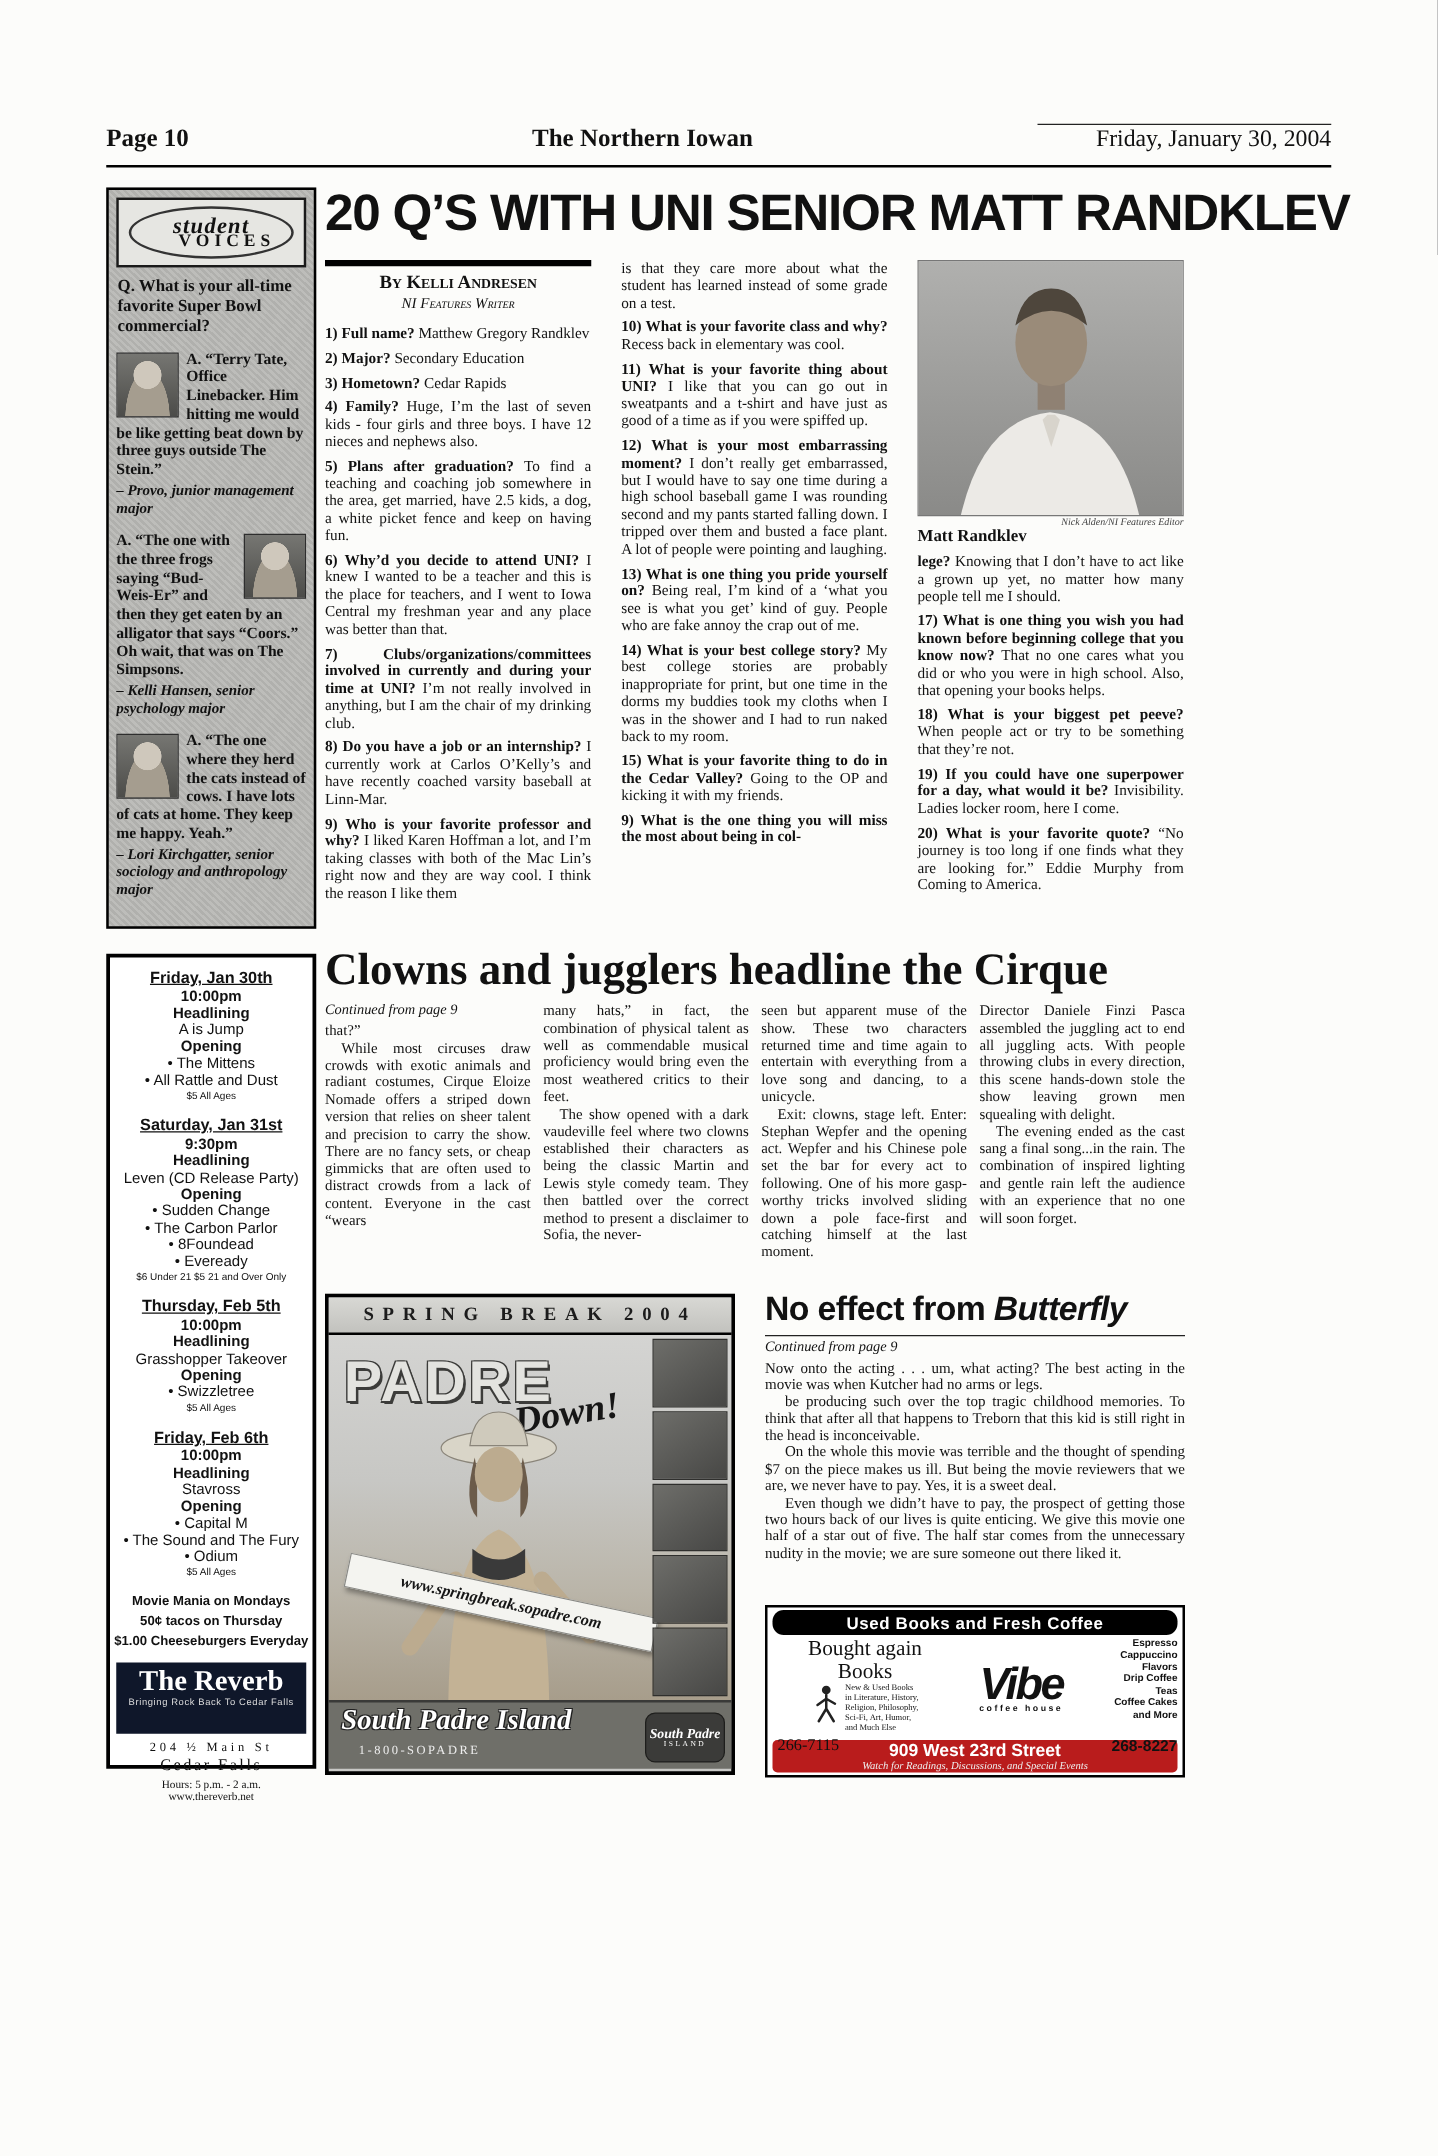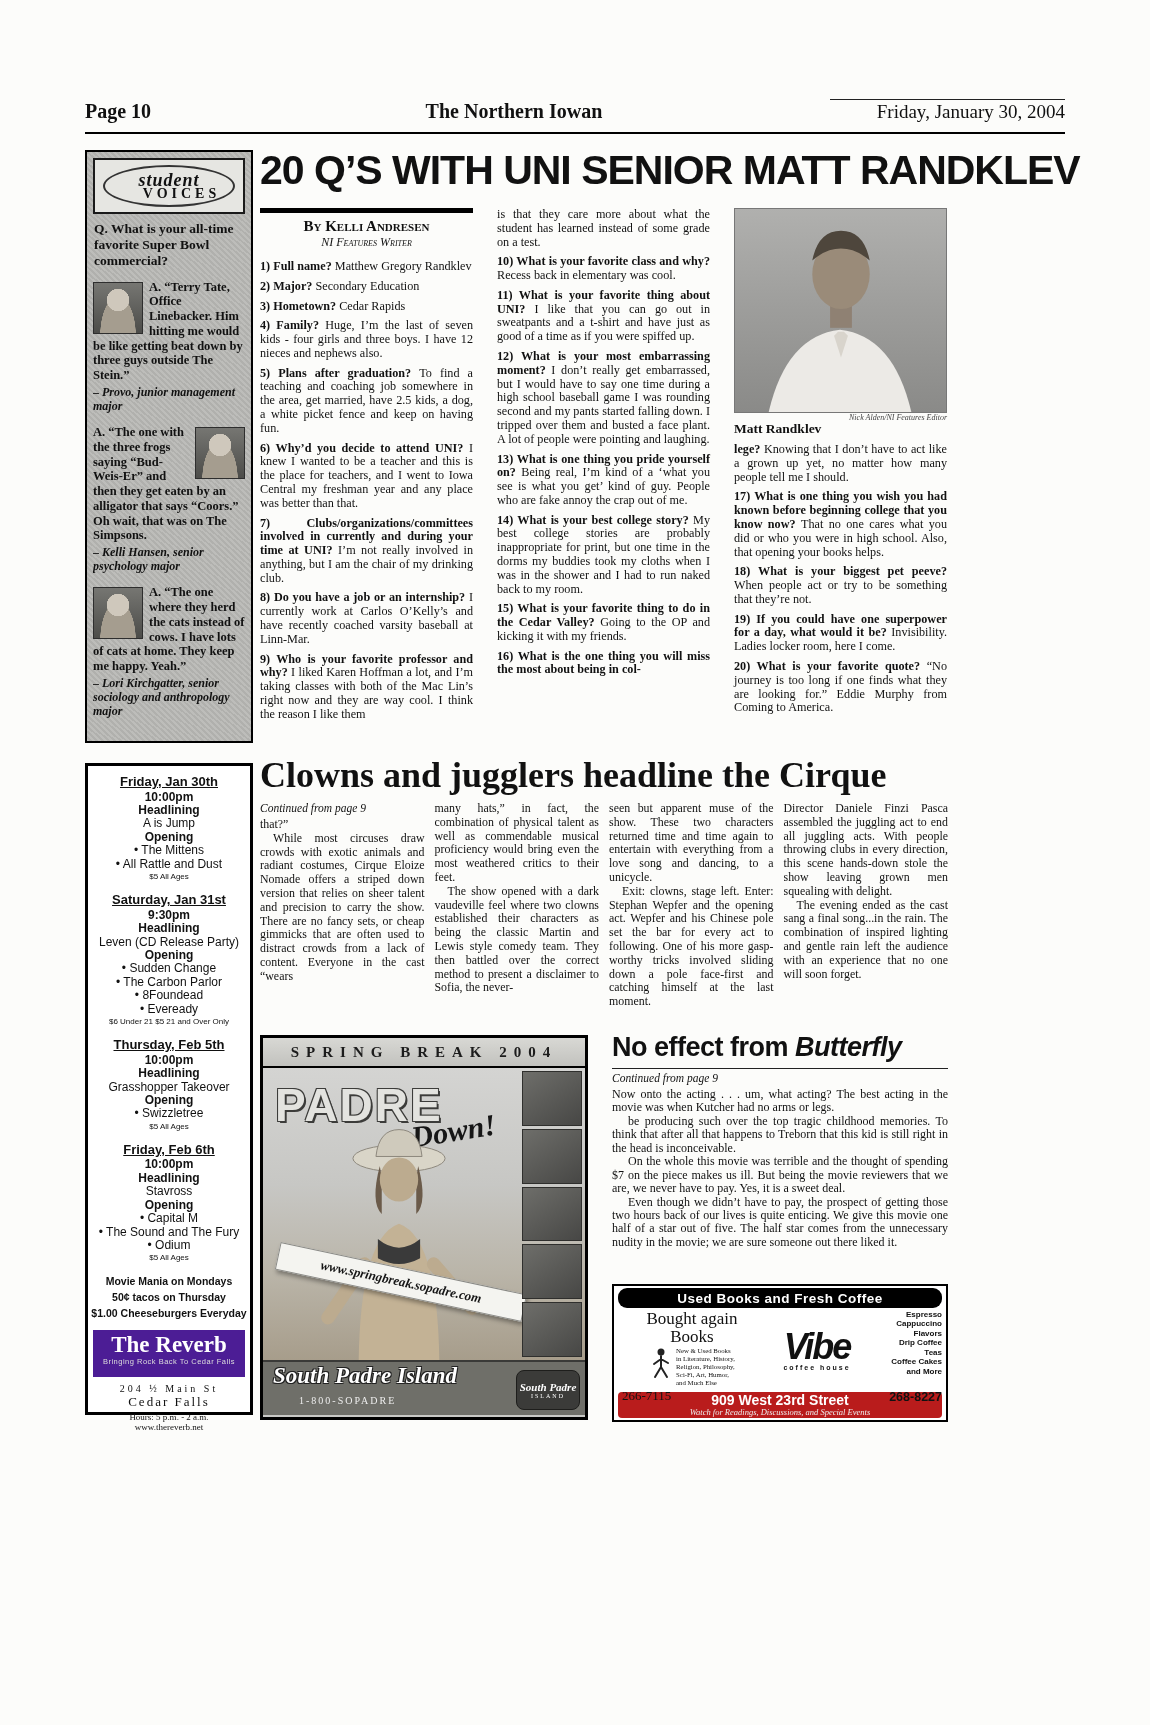--- a/index.html
+++ b/index.html
@@ -47,21 +47,21 @@
   .events-box { position:absolute; left:85px; top:763px; width:168px; height:652px;
     border:3px solid #000; background:#fff; text-align:center;
     font-family:"Liberation Sans", sans-serif; padding:9px 3px 5px; }
   .show { margin-bottom:11px; line-height:1.12; }
   .show-date { font-size:13px; font-weight:bold; text-decoration:underline; margin-bottom:1px; }
   .show-time, .show-label { font-size:12px; font-weight:bold; }
   .show-name, .show-opener { font-size:12px; }
   .show-price { font-size:8px; margin-top:2px; }
   .specials { margin:6px 0 8px; }
   .special { font-size:10.5px; font-weight:bold; line-height:1.5; }
-  .reverb-bar { background:#4c1d95; color:#fff; padding:3px 2px 11px; margin:4px 2px 6px; }
+  .reverb-bar { background:#0f172a; color:#fff; padding:3px 2px 21px; margin:4px 2px 6px; }
   .reverb-name { font-family:"Liberation Serif", serif; font-size:23px; font-weight:bold; line-height:1.05; }
   .reverb-tagline { font-size:7.5px; letter-spacing:.5px; color:#ddd; }
   .addr1 { font-size:10px; letter-spacing:3px; font-family:"Liberation Serif", serif; }
   .addr2 { font-size:13px; letter-spacing:2px; font-family:"Liberation Serif", serif; }
   .hours { font-size:9px; margin-top:2px; font-family:"Liberation Serif", serif; }
   .website { font-size:9px; font-family:"Liberation Serif", serif; }
 
   
   .content { position:absolute; left:260px; top:150px; width:805px; height:1280px; }
   .main-headline { font-family:"Liberation Sans", sans-serif; font-weight:bold;
@@ -107,21 +107,21 @@
   .sb-url { position:absolute; left:12px; top:200px; width:252px; height:28px; background:#f4f4f0;
     border:1px solid #8a8a86; box-shadow:2px 3px 4px rgba(0,0,0,.35); transform:rotate(12deg);
     display:flex; align-items:center; justify-content:center;
     font-weight:bold; font-style:italic; font-size:13px; color:#161616; }
   .sb-strip { position:absolute; right:3px; top:3px; bottom:3px; width:60px;
     display:flex; flex-direction:column; gap:3px; }
   .sb-strip .shot { flex:1; background:linear-gradient(145deg,#6e6e6a,#474745); border:1px solid #2f2f2d; }
   .sb-band { position:relative; height:55px; background:#6f6f69; border-top:2px solid #3a3a38; }
   .sb-island { position:absolute; left:10px; top:1px; font-style:italic; font-weight:bold;
     font-size:23px; color:#fff; text-shadow:1px 1px 0 #222, -1px -1px 0 #222, 1px -1px 0 #222, -1px 1px 0 #222; }
-  .sb-phone { position:absolute; left:36px; top:33px; font-size:10px; letter-spacing:2px; color:#eee; }
+  .sb-phone { position:absolute; left:24px; top:33px; font-size:10px; letter-spacing:2px; color:#eee; }
   .sb-logo { position:absolute; right:5px; top:8px; width:64px; height:40px; background:#3b3b39;
     border:1px solid #1e1e1c; border-radius:8px; display:flex; flex-direction:column;
     align-items:center; justify-content:center; color:#fff; }
   .sb-logo .l1 { font-style:italic; font-weight:bold; font-size:11px; line-height:1; }
   .sb-logo .l2 { font-size:6px; letter-spacing:2px; }
 
   
   .bf { position:absolute; left:352px; top:0; width:336px; }
   .bf-headline { font-family:"Liberation Sans", sans-serif; font-weight:bold; font-size:27px;
     letter-spacing:-.5px; white-space:nowrap; border-bottom:1px solid #222; padding-bottom:5px; margin-bottom:3px; }
@@ -262,21 +262,21 @@
           <p class="qa"><b>9) Who is your favorite professor and why? </b>I liked Karen Hoffman a lot, and I’m taking classes with both of the Mac Lin’s right now and they are way cool. I think the reason I like them</p>
         </div>
       <div class="qa-col" id="qa-col2">
           <p class="qa">is that they care more about what the student has learned instead of some grade on a test.</p>
           <p class="qa"><b>10) What is your favorite class and why? </b>Recess back in elementary was cool.</p>
           <p class="qa"><b>11) What is your favorite thing about UNI? </b>I like that you can go out in sweatpants and a t-shirt and have just as good of a time as if you were spiffed up.</p>
           <p class="qa"><b>12) What is your most embarrassing moment? </b>I don’t really get embarrassed, but I would have to say one time during a high school baseball game I was rounding second and my pants started falling down. I tripped over them and busted a face plant. A lot of people were pointing and laughing.</p>
           <p class="qa"><b>13) What is one thing you pride yourself on? </b>Being real, I’m kind of a ‘what you see is what you get’ kind of guy. People who are fake annoy the crap out of me.</p>
           <p class="qa"><b>14) What is your best college story? </b>My best college stories are probably inappropriate for print, but one time in the dorms my buddies took my cloths when I was in the shower and I had to run naked back to my room.</p>
           <p class="qa"><b>15) What is your favorite thing to do in the Cedar Valley? </b>Going to the OP and kicking it with my friends.</p>
-          <p class="qa"><b>16) What is the one thing you will miss the most about being in col-</b></p>
+          <p class="qa"><b>9) What is the one thing you will miss the most about being in col-</b></p>
         </div>
       <div class="qa-col" id="qa-col3">
         <figure class="portrait">
           <svg width="213" height="205" viewBox="0 0 213 205">
             <rect width="213" height="205" fill="#9c9c9a"></rect>
             <rect width="213" height="205" fill="url(#pg)"></rect>
             <defs>
               <linearGradient id="pg" x1="0" y1="0" x2="0" y2="1">
                 <stop offset="0" stop-color="#b0b0ae"></stop>
                   <stop offset="1" stop-color="#8a8a88"></stop>

